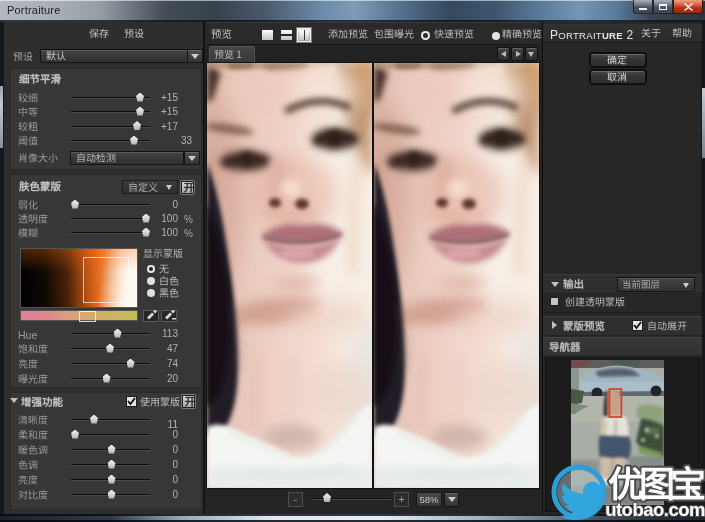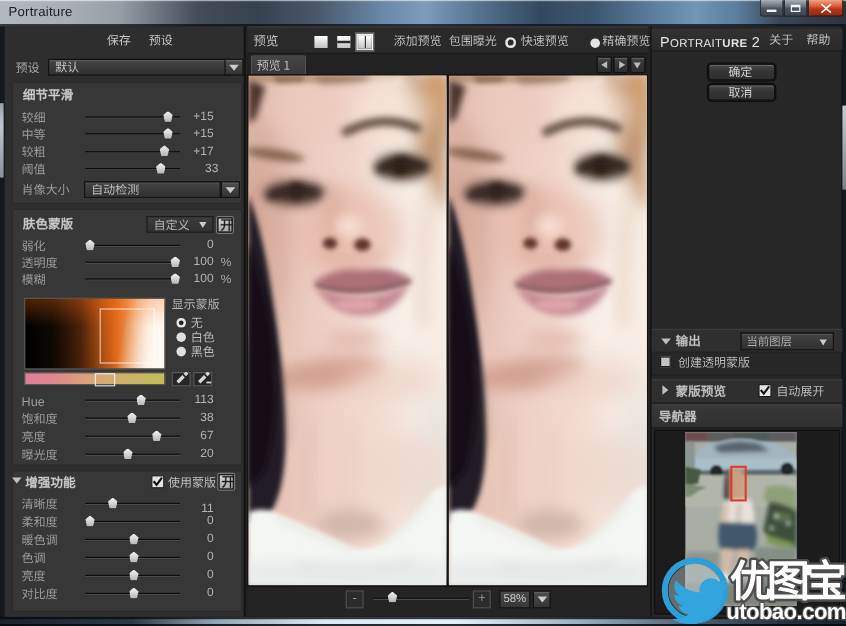--- a/index.html
+++ b/index.html
@@ -74,21 +74,21 @@
 <div class="thumb" style="left:136px;top:92.5px"></div>
 <div class="val" style="left:148px;top:93px">+15</div>
 <div class="track" style="left:71px;top:111px;width:79px"></div>
 <div class="thumb" style="left:136px;top:106.5px"></div>
 <div class="val" style="left:148px;top:107px">+15</div>
 <div class="track" style="left:71px;top:125.5px;width:79px"></div>
 <div class="thumb" style="left:133px;top:121.0px"></div>
 <div class="val" style="left:148px;top:121.5px">+17</div>
 <div class="track" style="left:71px;top:140px;width:79px"></div>
 <div class="thumb" style="left:130px;top:135.5px"></div>
-<div class="val" style="left:152px;top:136px">33</div>
+<div class="val" style="left:162px;top:136px">33</div>
 <div class="abs dd" style="left:70px;top:151px;width:114px;height:14px"></div>
 <div class="abs ddbtn" style="left:184px;top:151px;width:16px;height:14px"></div>
 <div class="tri" style="left:188px;top:156px"></div>
 <div class="track" style="left:71px;top:204px;width:79px"></div>
 <div class="thumb" style="left:71px;top:199.5px"></div>
 <div class="val" style="left:148px;top:200px">0</div>
 <div class="track" style="left:71px;top:218px;width:79px"></div>
 <div class="thumb" style="left:142px;top:213.5px"></div>
 <div class="val" style="left:148px;top:214px">100</div>
 <div class="lbl" style="left:184px;top:214.5px;color:#a8a8a8">%</div>
@@ -126,24 +126,24 @@
  <rect x="0.5" y="0.5" width="15" height="11" fill="#262626" stroke="#5a5a5a"></rect>
  <path d="M4 9 L9 4 L11 6 L6 11 Z M10 3 L12 1 L14 3 L12 5 Z" fill="#d8d8d8" transform="translate(0,-1.5)"></path>
  <rect x="11" y="8" width="4" height="1.5" fill="#d8d8d8"></rect>
 </svg>
 
 <div class="track" style="left:71px;top:333px;width:79px"></div>
 <div class="thumb" style="left:113.5px;top:328.5px"></div>
 <div class="val" style="left:148px;top:329px">113</div>
 <div class="track" style="left:71px;top:348px;width:79px"></div>
 <div class="thumb" style="left:106px;top:343.5px"></div>
-<div class="val" style="left:148px;top:344px">38</div>
+<div class="val" style="left:148px;top:344px">47</div>
 <div class="track" style="left:71px;top:363px;width:79px"></div>
 <div class="thumb" style="left:126.5px;top:358.5px"></div>
-<div class="val" style="left:148px;top:359px">67</div>
+<div class="val" style="left:148px;top:359px">74</div>
 <div class="track" style="left:71px;top:378px;width:79px"></div>
 <div class="thumb" style="left:102.5px;top:373.5px"></div>
 <div class="val" style="left:148px;top:374px">20</div>
 <div class="lbl" style="left:18px;top:329.5px;color:#9d9d9d;font-size:10.5px">Hue</div>
 <div class="tri" style="left:10px;top:398px;border-left-width:4.5px;border-right-width:4.5px;border-top-color:#c0c0c0"></div>
 <svg class="abs" style="left:126px;top:396px" width="11" height="11" viewBox="0 0 11 11">
  <rect x="0.5" y="0.5" width="10" height="10" fill="#e4e4e4" stroke="#1a1a1a"></rect>
  <path d="M2 5 L4.5 8 L9 2" fill="none" stroke="#111" stroke-width="1.8"></path>
     </svg>
 <div class="onbtn" style="left:182px;top:395px"></div>

